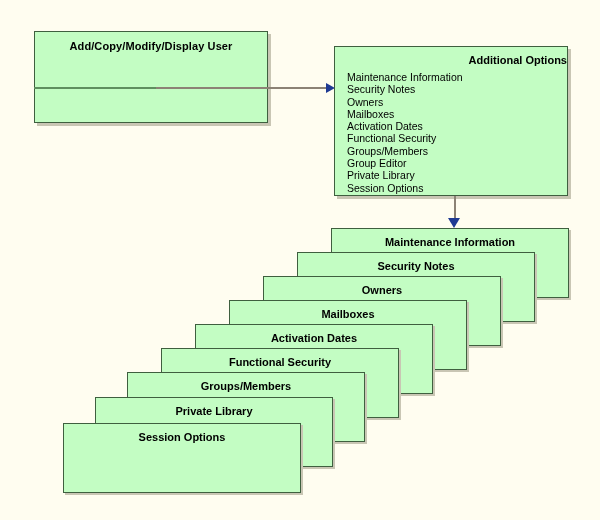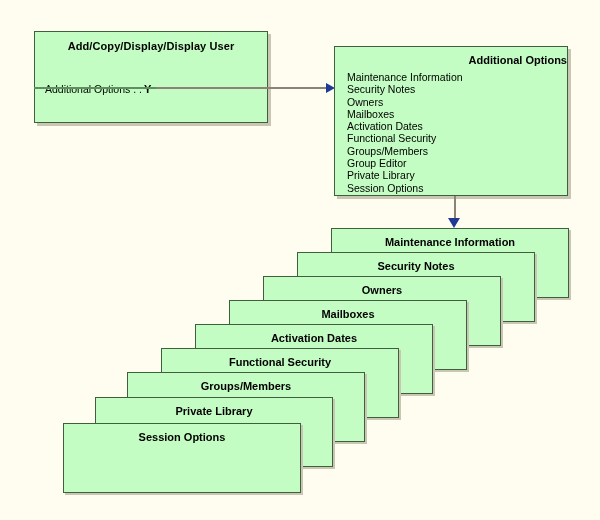--- a/index.html
+++ b/index.html
@@ -145,24 +145,21 @@
     color: #000;
     white-space: nowrap;
   }
 </style>
 </head>
 <body>
 
 <div id="canvas">
 
   <div class="panel" id="box-source">
-    <div class="hdr">Add/Copy/Display/Display User</div>
-    <div class="field">
-      <span>Additional Options . .</span><b>Y</b>
-    </div>
+    <div class="hdr">Add/Copy/Modify/Display User</div>
   </div>
 
   <div class="conn-line-h in-box" style="left:34px; top:87px; width:122px;"></div>
 
   <div class="conn-line-h" style="left:156px; top:87px; width:175px;"></div>
   <div class="arrow-right" style="left:326px; top:83px;"></div>
 
   <div class="panel" id="box-options">
     <div class="hdr">Additional Options</div>
     <ul class="list">

